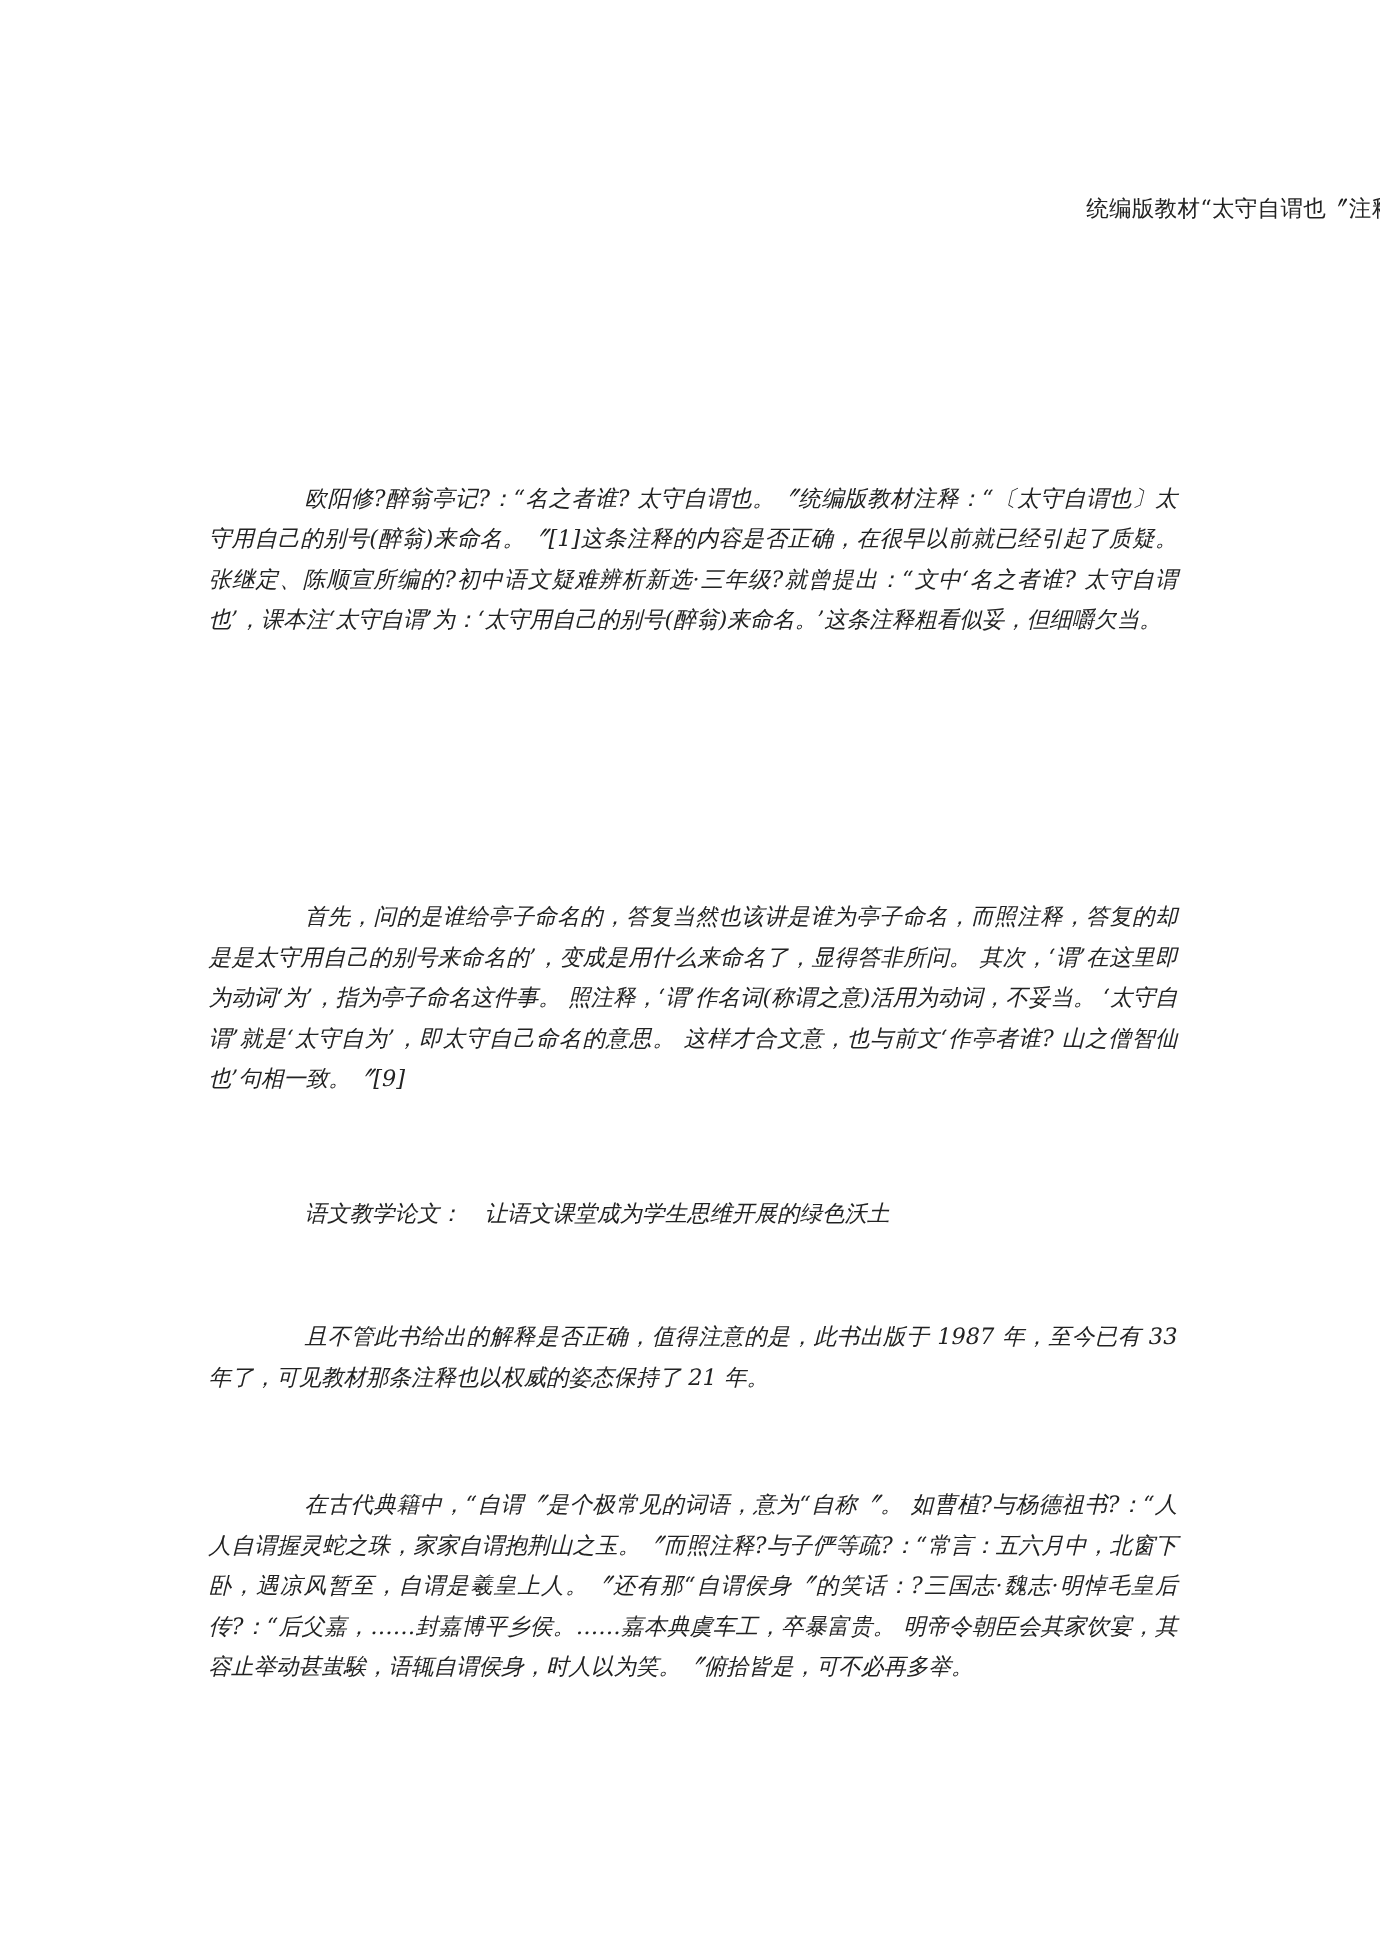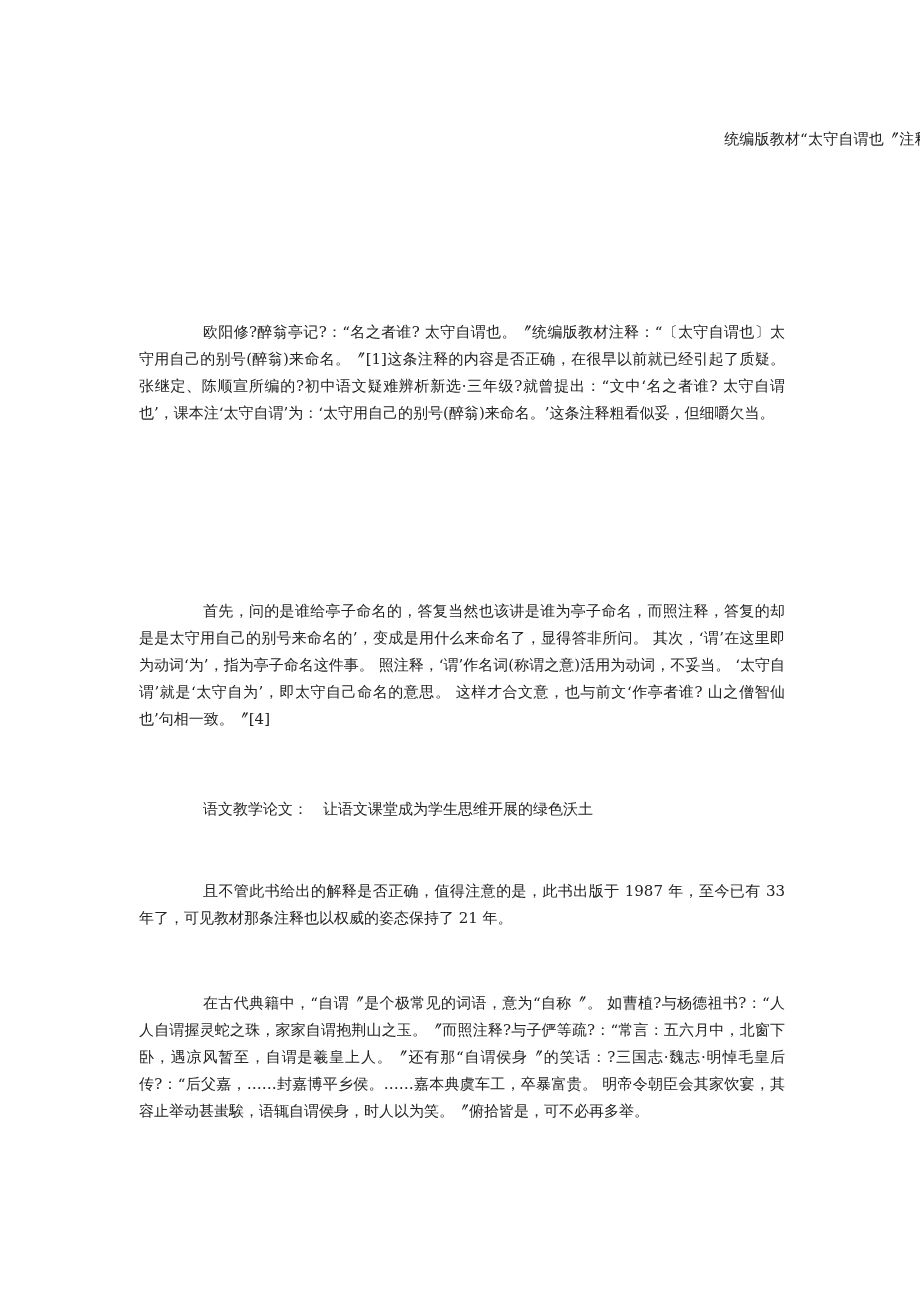--- a/index.html
+++ b/index.html
@@ -36,31 +36,32 @@
       position: absolute;
       left: 139px;
       width: 646px;
       font-size: 15px;
       line-height: 27px;
       text-align: justify;
       text-indent: 64px;
       color: #222;
       margin: 0;
       word-break: break-all;
+      font-style: italic;
     }
     .p1 { top: 319px; }
     .p2 { top: 598px; }
     .p3 { top: 796px; }
     .p4 { top: 878px; }
     .p5 { top: 990px; }
   </style>
 </head>
 <body>
 
 <div class="page">
   <div class="title">统编版教材“太守自谓也〞注释商榷</div>
 
   <p class="para p1">欧阳修?醉翁亭记?：“名之者谁? 太守自谓也。〞统编版教材注释：“〔太守自谓也〕太守用自己的别号(醉翁)来命名。〞[1]这条注释的内容是否正确，在很早以前就已经引起了质疑。 张继定、陈顺宣所编的?初中语文疑难辨析新选·三年级?就曾提出：“文中‘名之者谁? 太守自谓也’，课本注‘太守自谓’为：‘太守用自己的别号(醉翁)来命名。’这条注释粗看似妥，但细嚼欠当。</p>
-  <p class="para p2">首先，问的是谁给亭子命名的，答复当然也该讲是谁为亭子命名，而照注释，答复的却是是太守用自己的别号来命名的’，变成是用什么来命名了，显得答非所问。 其次，‘谓’在这里即为动词‘为’，指为亭子命名这件事。 照注释，‘谓’作名词(称谓之意)活用为动词，不妥当。 ‘太守自谓’就是‘太守自为’，即太守自己命名的意思。 这样才合文意，也与前文‘作亭者谁? 山之僧智仙也’句相一致。〞[4]</p>
+  <p class="para p2">首先，问的是谁给亭子命名的，答复当然也该讲是谁为亭子命名，而照注释，答复的却是是太守用自己的别号来命名的’，变成是用什么来命名了，显得答非所问。 其次，‘谓’在这里即为动词‘为’，指为亭子命名这件事。 照注释，‘谓’作名词(称谓之意)活用为动词，不妥当。 ‘太守自谓’就是‘太守自为’，即太守自己命名的意思。 这样才合文意，也与前文‘作亭者谁? 山之僧智仙也’句相一致。〞[9]</p>
   <p class="para p3">语文教学论文：　让语文课堂成为学生思维开展的绿色沃土</p>
   <p class="para p4">且不管此书给出的解释是否正确，值得注意的是，此书出版于 1987 年，至今已有 33 年了，可见教材那条注释也以权威的姿态保持了 21 年。</p>
   <p class="para p5">在古代典籍中，“自谓〞是个极常见的词语，意为“自称〞。 如曹植?与杨德祖书?：“人人自谓握灵蛇之珠，家家自谓抱荆山之玉。〞而照注释?与子俨等疏?：“常言：五六月中，北窗下卧，遇凉风暂至，自谓是羲皇上人。〞还有那“自谓侯身〞的笑话：?三国志·魏志·明悼毛皇后传?：“后父嘉，……封嘉博平乡侯。……嘉本典虞车工，卒暴富贵。 明帝令朝臣会其家饮宴，其容止举动甚蚩騃，语辄自谓侯身，时人以为笑。〞俯拾皆是，可不必再多举。</p>
 </div>
 
 </body></html>

